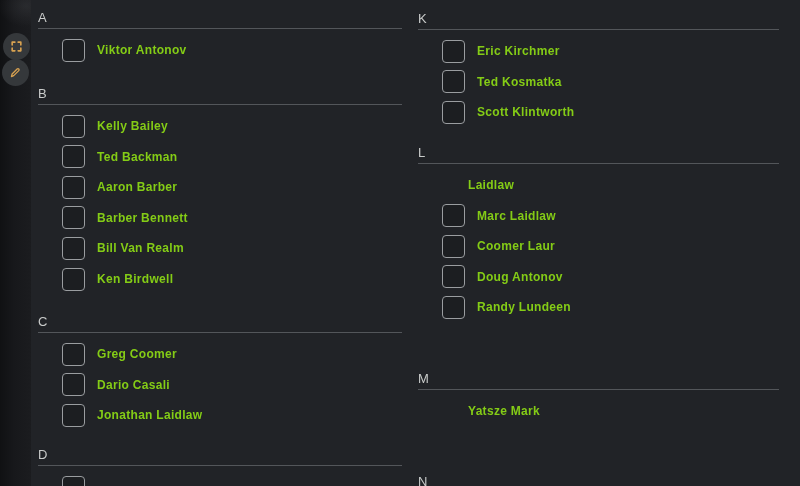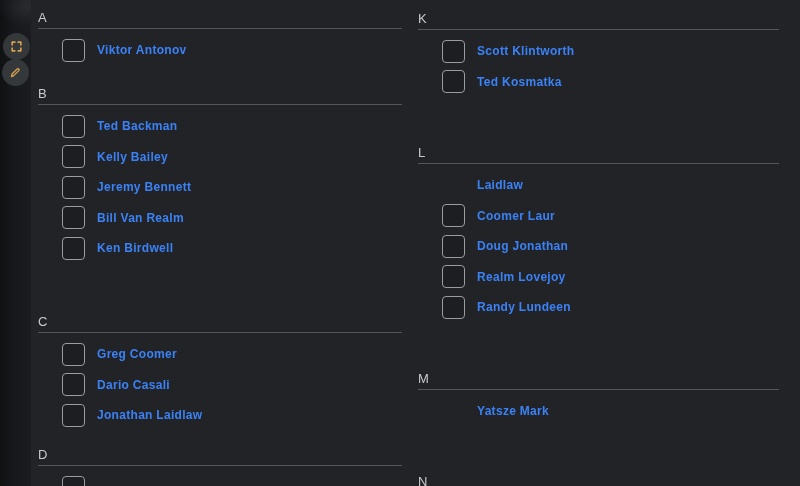--- a/index.html
+++ b/index.html
@@ -40,24 +40,24 @@
   .rows { margin-top:9.6px; }
 
   .row { display:flex; align-items:center; height:23px; margin-bottom:7.6px; padding-left:24px; }
   .checkbox {
     flex:0 0 auto; width:23px; height:23px;
     border:1px solid #9a9da0; border-radius:4px;
     background:rgba(0,0,0,.13); cursor:pointer;
   }
   .credit-name {
     margin-left:12px;
-    font-size:12px; font-weight:600; letter-spacing:.3px; color:#3b82f6;
+    font-size:12px; font-weight:600; letter-spacing:.3px; color:#84cc16;
     white-space:nowrap;
   }
-  .row.no-box .credit-name { margin-left:35px; }
+  .row.no-box .credit-name { margin-left:26px; }
 </style>
 </head>
 <body>
 
 <div class="screen">
   <div class="bg-strip"></div>
 
   <button class="circle-btn" style="left:3px; top:33px;">
     <span>
       <svg width="13" height="13" viewBox="0 0 24 24" fill="none" stroke="#d9a251" stroke-width="3" stroke-linecap="round" stroke-linejoin="round">
@@ -89,29 +89,33 @@
         </div>
       </div>
     </div>
 
     <div class="section" style="top:86px">
       <div class="section-letter">B</div>
       <div class="section-line"></div>
       <div class="rows">
         <div class="row">
           <span class="checkbox"></span>
+          <span class="credit-name">Kelly Bailey</span>
+        </div>
+        <div class="row">
+          <span class="checkbox"></span>
           <span class="credit-name">Ted Backman</span>
         </div>
         <div class="row">
           <span class="checkbox"></span>
-          <span class="credit-name">Kelly Bailey</span>
-        </div>
-        <div class="row">
-          <span class="checkbox"></span>
-          <span class="credit-name">Jeremy Bennett</span>
+          <span class="credit-name">Aaron Barber</span>
+        </div>
+        <div class="row">
+          <span class="checkbox"></span>
+          <span class="credit-name">Barber Bennett</span>
         </div>
         <div class="row">
           <span class="checkbox"></span>
           <span class="credit-name">Bill Van Realm</span>
         </div>
         <div class="row">
           <span class="checkbox"></span>
           <span class="credit-name">Ken Birdwell</span>
         </div>
       </div>
@@ -150,47 +154,51 @@
   </div>
 
   <div class="col col-right">
 
     <div class="section" style="top:11px">
       <div class="section-letter">K</div>
       <div class="section-line"></div>
       <div class="rows">
         <div class="row">
           <span class="checkbox"></span>
+          <span class="credit-name">Eric Kirchmer</span>
+        </div>
+        <div class="row">
+          <span class="checkbox"></span>
+          <span class="credit-name">Ted Kosmatka</span>
+        </div>
+        <div class="row">
+          <span class="checkbox"></span>
           <span class="credit-name">Scott Klintworth</span>
-        </div>
-        <div class="row">
-          <span class="checkbox"></span>
-          <span class="credit-name">Ted Kosmatka</span>
         </div>
       </div>
     </div>
 
     <div class="section" style="top:145px">
       <div class="section-letter">L</div>
       <div class="section-line"></div>
       <div class="rows">
         <div class="row no-box">
           <span class="credit-name">Laidlaw</span>
         </div>
         <div class="row">
           <span class="checkbox"></span>
+          <span class="credit-name">Marc Laidlaw</span>
+        </div>
+        <div class="row">
+          <span class="checkbox"></span>
           <span class="credit-name">Coomer Laur</span>
         </div>
         <div class="row">
           <span class="checkbox"></span>
-          <span class="credit-name">Doug Jonathan</span>
-        </div>
-        <div class="row">
-          <span class="checkbox"></span>
-          <span class="credit-name">Realm Lovejoy</span>
+          <span class="credit-name">Doug Antonov</span>
         </div>
         <div class="row">
           <span class="checkbox"></span>
           <span class="credit-name">Randy Lundeen</span>
         </div>
       </div>
     </div>
 
     <div class="section" style="top:371px">
       <div class="section-letter">M</div>

